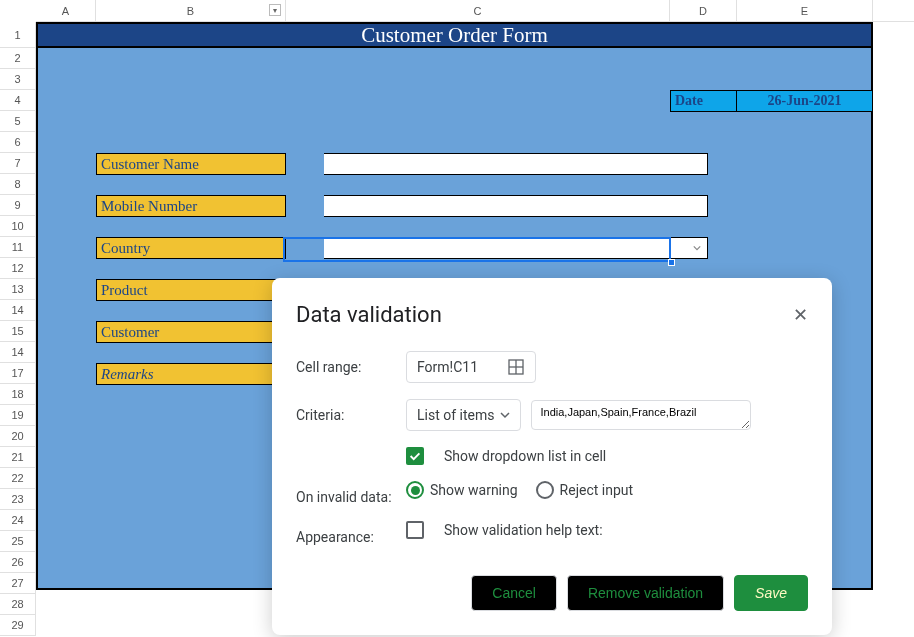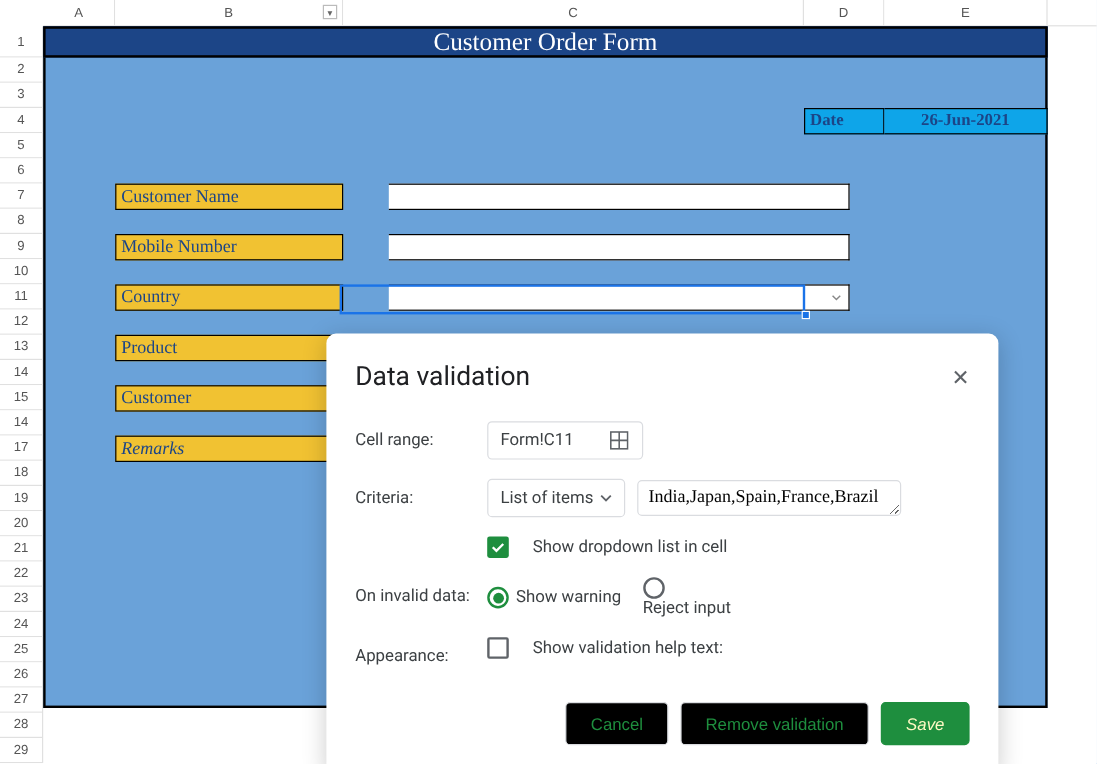--- a/index.html
+++ b/index.html
@@ -33,21 +33,21 @@
   
   .dialog { position: absolute; left: 272px; top: 278px; width: 560px; background: #fff; border-radius: 8px; box-shadow: 0 4px 20px rgba(0,0,0,0.2); padding: 24px; font-family: 'Google Sans', Roboto, Arial, sans-serif; }
   .dtitle { font-size: 22px; color: #202124; margin-bottom: 24px; }
   .dclose { position: absolute; right: 24px; top: 26px; cursor: pointer; color: #5f6368; font-size: 18px; }
   .drow { display: flex; align-items: flex-start; margin-bottom: 16px; font-size: 14px; color: #3c4043; }
   .dlbl { width: 110px; padding-top: 8px; }
   .dctrl { flex: 1; display: flex; gap: 10px; align-items: center; }
   .rangebox { border: 1px solid #dadce0; border-radius: 4px; padding: 7px 10px; font-size: 14px; display: flex; align-items: center; gap: 30px; width: 130px; }
   .gridicon { width: 16px; height: 16px; }
   .selbox { border: 1px solid #dadce0; border-radius: 4px; padding: 7px 10px; font-size: 14px; display: flex; align-items: center; gap: 6px; }
-  .txtarea { border: 1px solid #dadce0; border-radius: 4px; padding: 5px 8px; font-size: 15px; width: 220px; height: 30px; resize: both; font-family: Liberation Serif, serif; }
+  .txtarea { border: 1px solid #dadce0; border-radius: 4px; padding: 5px 8px; font-size: 11px; width: 220px; height: 30px; resize: both; font-family: Liberation Sans, sans-serif; }
   .chk { width: 18px; height: 18px; border-radius: 2px; display: inline-flex; align-items: center; justify-content: center; margin-right: 10px; flex-shrink: 0; }
   .chk.on { background: #1e8e3e; }
   .chk.off { border: 2px solid #5f6368; }
   .chk svg { width: 14px; height: 14px; }
   .radio { width: 18px; height: 18px; border-radius: 50%; border: 2px solid #5f6368; display: inline-flex; align-items: center; justify-content: center; margin-right: 6px; flex-shrink: 0; }
   .radio.on { border-color: #1e8e3e; }
   .radio.on::after { content: ''; width: 9px; height: 9px; background: #1e8e3e; border-radius: 50%; }
   .dbuttons { display: flex; justify-content: flex-end; gap: 10px; margin-top: 30px; }
   .dbtn { padding: 9px 20px; border-radius: 4px; font-size: 14px; font-weight: 500; cursor: pointer; border: 1px solid #dadce0; background: #000000; color: #1e8e3e; }
   .dbtn.primary { background: #1e8e3e; color: #fef9c3; border-color: #1e8e3e; font-style: italic; }
@@ -184,21 +184,21 @@
     </div>
   </div>
 
   <div class="drow">
     <div class="dlbl">On invalid data:</div>
     <div class="dctrl" style="gap:18px;">
       <span style="display:flex;align-items:center;">
         <span class="radio on"></span>
         <span>Show warning</span>
       </span>
-      <span style="display:flex;flex-direction:column;">
+      <span style="display:flex;align-items:center;">
         <span class="radio"></span>
         <span>Reject input</span>
       </span>
     </div>
   </div>
 
   <div class="drow">
     <div class="dlbl">Appearance:</div>
     <div class="dctrl">
       <span class="chk off"></span>

